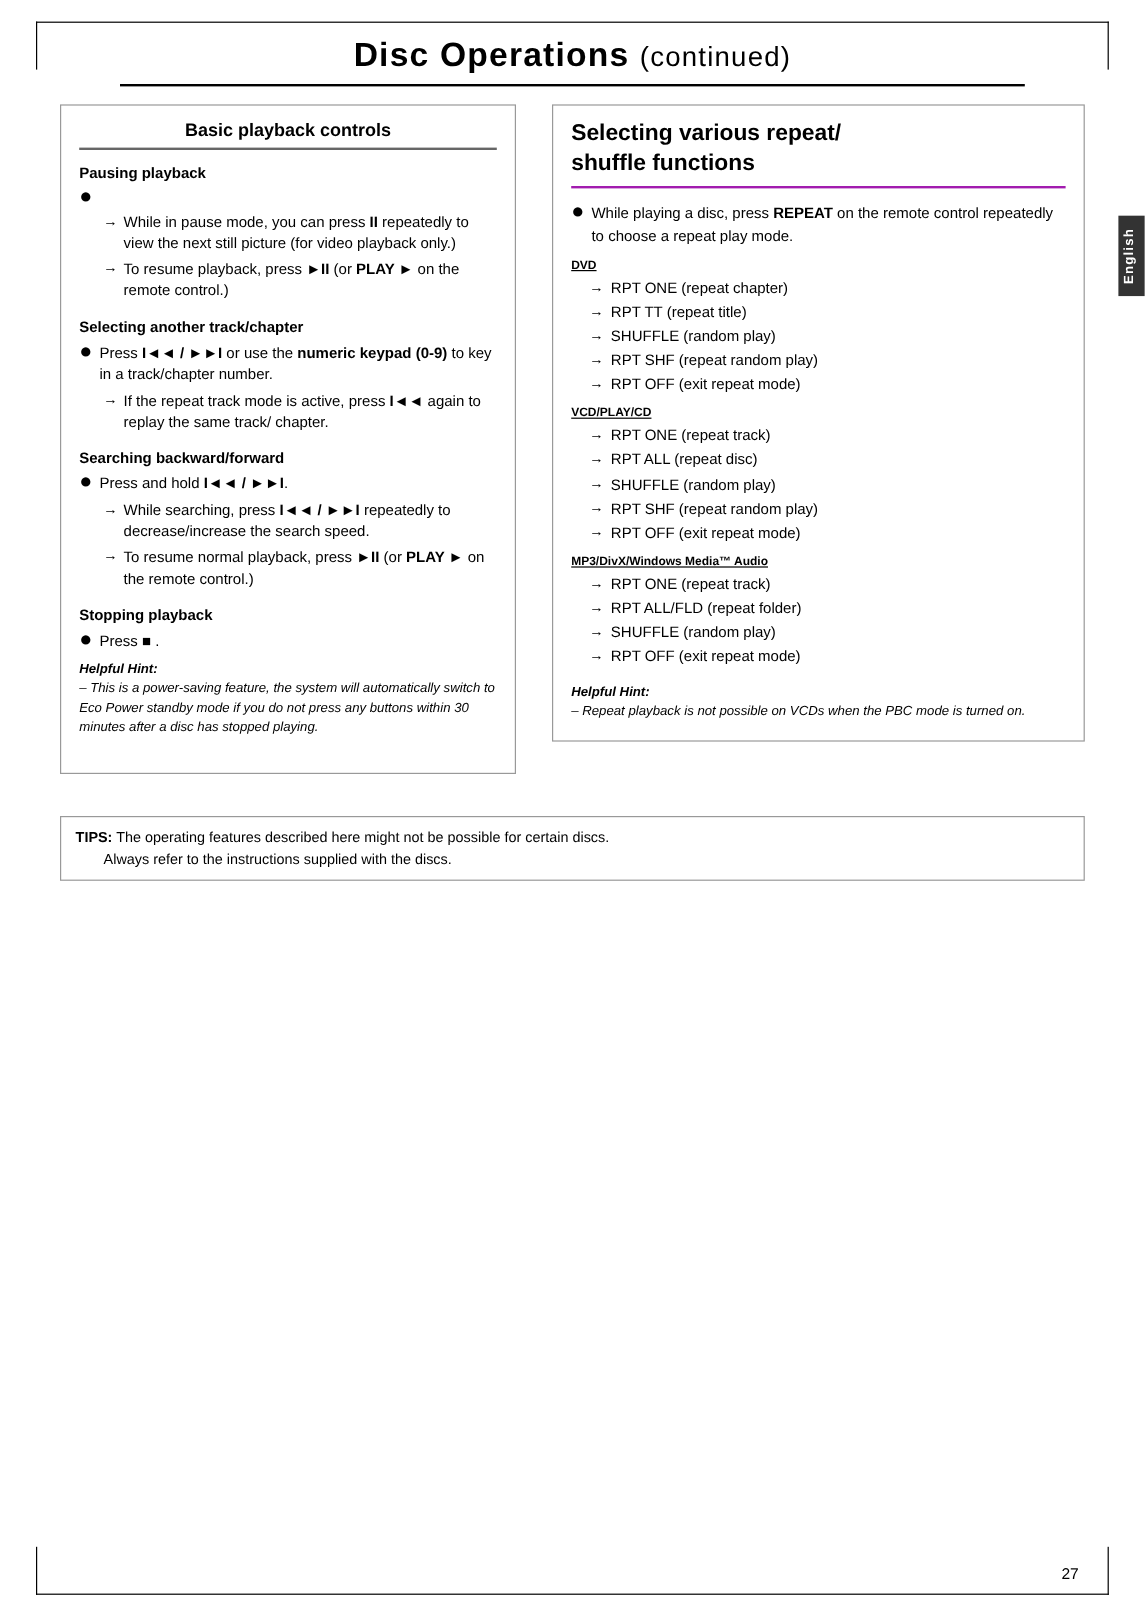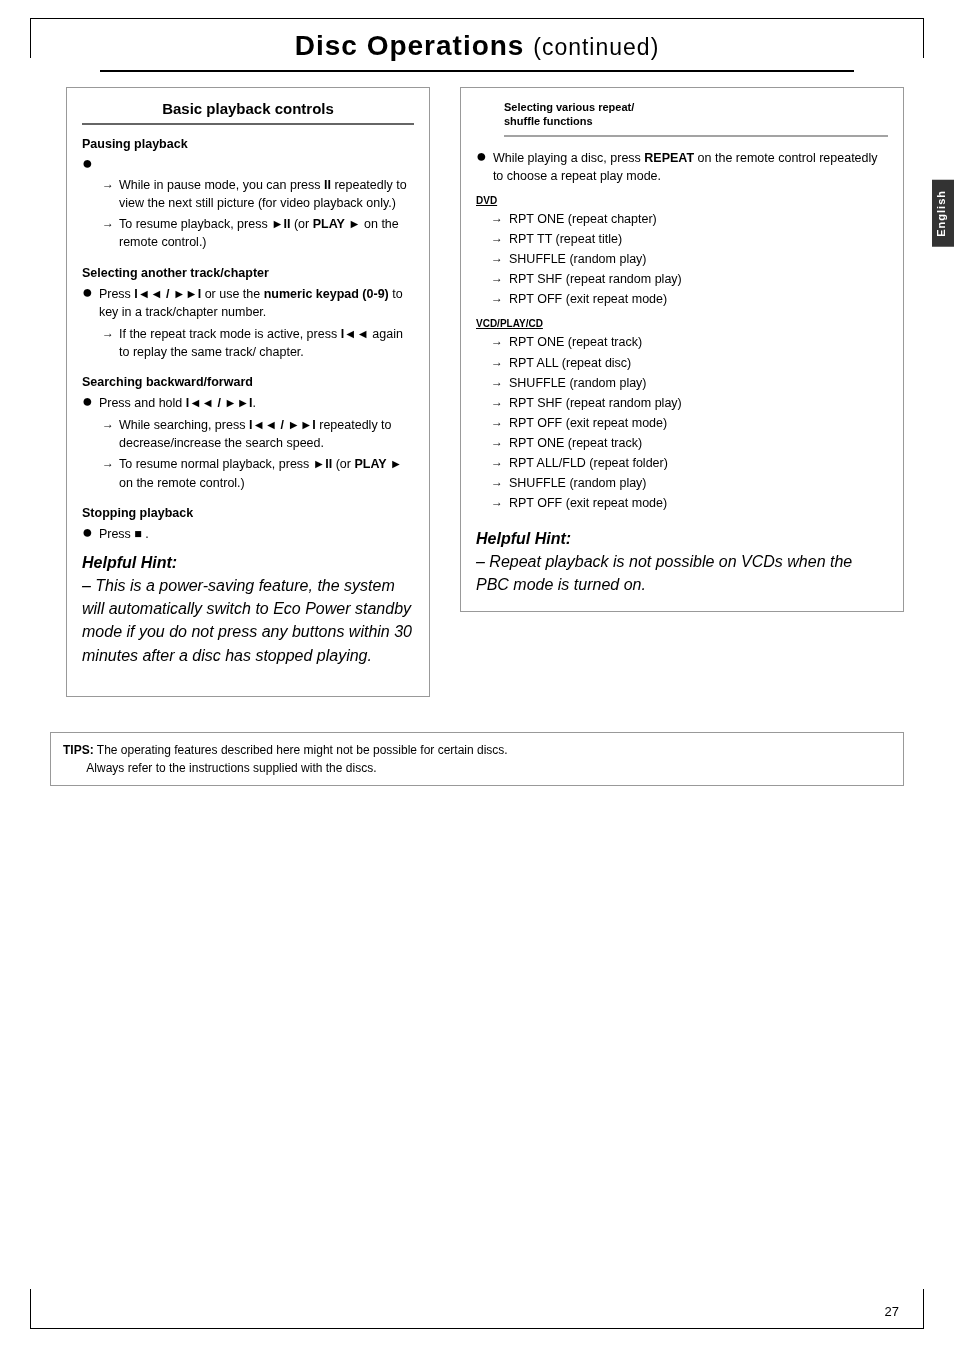--- a/index.html
+++ b/index.html
@@ -83,44 +83,42 @@
     
     .right-col {
       flex: 1;
     }
 
     
     .section-box {
       border: 1.5px solid #999;
       padding: 12px 15px 15px 15px;
       margin-bottom: 20px;
-      margin-left: 16px;
     }
     .section-box-title {
       font-size: 15px;
       font-weight: bold;
       text-align: center;
       border-bottom: 2px solid #666;
       padding-bottom: 6px;
       margin-bottom: 12px;
     }
 
     .right-section-box {
       border: 1.5px solid #999;
       padding: 12px 15px 15px 15px;
       margin-bottom: 20px;
     }
     .right-section-box-title {
-      font-size: 11px;
-      font-weight: bold;
-      border-bottom: 2px solid #a3a3a3;
+      font-size: 19px;
+      font-weight: bold;
+      border-bottom: 2px solid #a21caf;
       padding-bottom: 6px;
       margin-bottom: 12px;
       line-height: 1.3;
-      margin-left: 28px;
     }
 
     
     .subsection {
       margin-bottom: 14px;
     }
     .subsection-title {
       font-weight: bold;
       font-size: 12.5px;
       margin-bottom: 5px;
@@ -154,21 +152,21 @@
       margin-top: 1px;
     }
     .arrow-text {
       font-size: 12.5px;
       line-height: 1.45;
     }
 
     
     .helpful-hint {
       font-style: italic;
-      font-size: 16px;
+      font-size: 11px;
       margin-top: 8px;
       line-height: 1.45;
       margin-left: 0px;
     }
 
     
     .disc-type-title {
       font-weight: bold;
       font-size: 10px;
       text-decoration: underline;
@@ -385,20 +383,21 @@
       </div>
       <div class="repeat-item">
         <span class="repeat-arrow">→</span>
         <span class="repeat-text">RPT SHF (repeat random play)</span>
       </div>
       <div class="repeat-item">
         <span class="repeat-arrow">→</span>
         <span class="repeat-text">RPT OFF (exit repeat mode)</span>
       </div>
 
+      <div class="disc-type-title">MP3/DivX/Windows Media™ Audio</div>
       <div class="repeat-item">
         <span class="repeat-arrow">→</span>
         <span class="repeat-text">RPT ONE (repeat track)</span>
       </div>
       <div class="repeat-item">
         <span class="repeat-arrow">→</span>
         <span class="repeat-text">RPT ALL/FLD (repeat folder)</span>
       </div>
       <div class="repeat-item">
         <span class="repeat-arrow">→</span>

